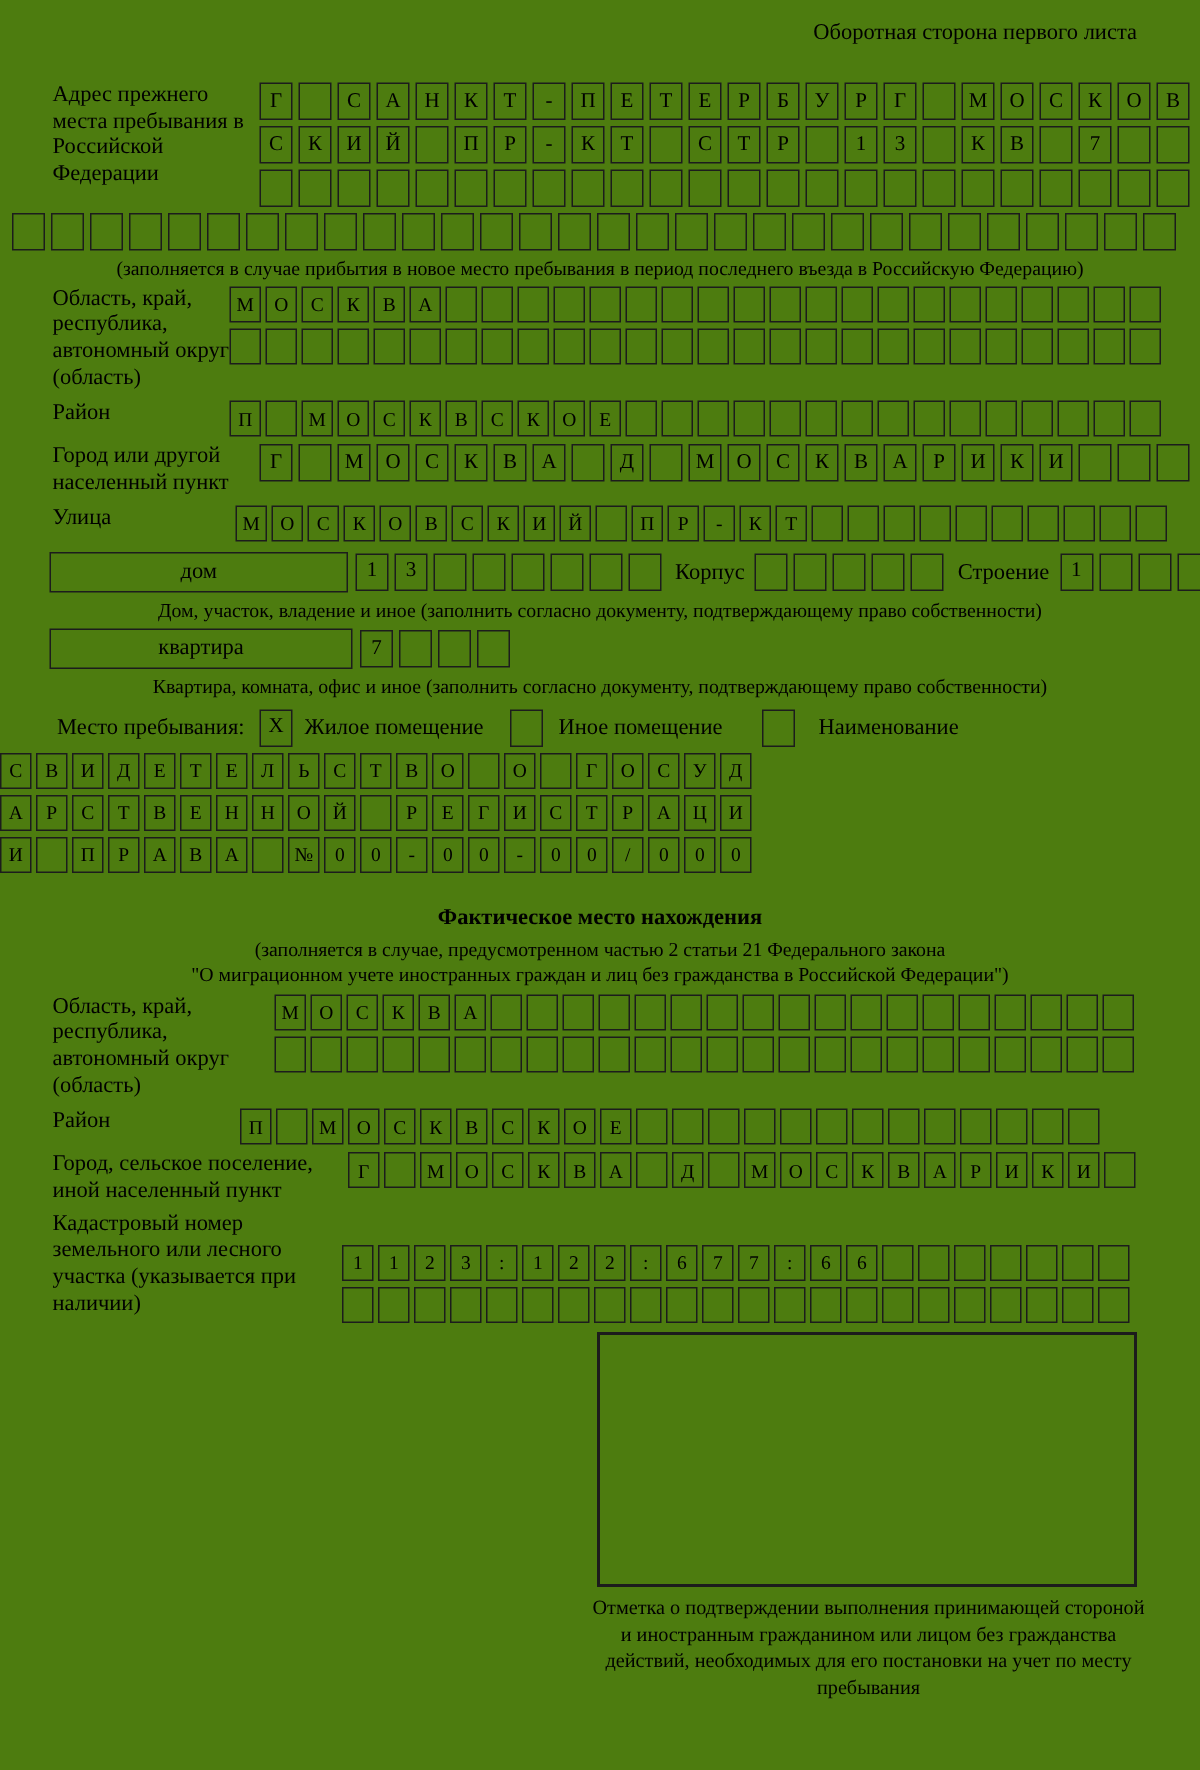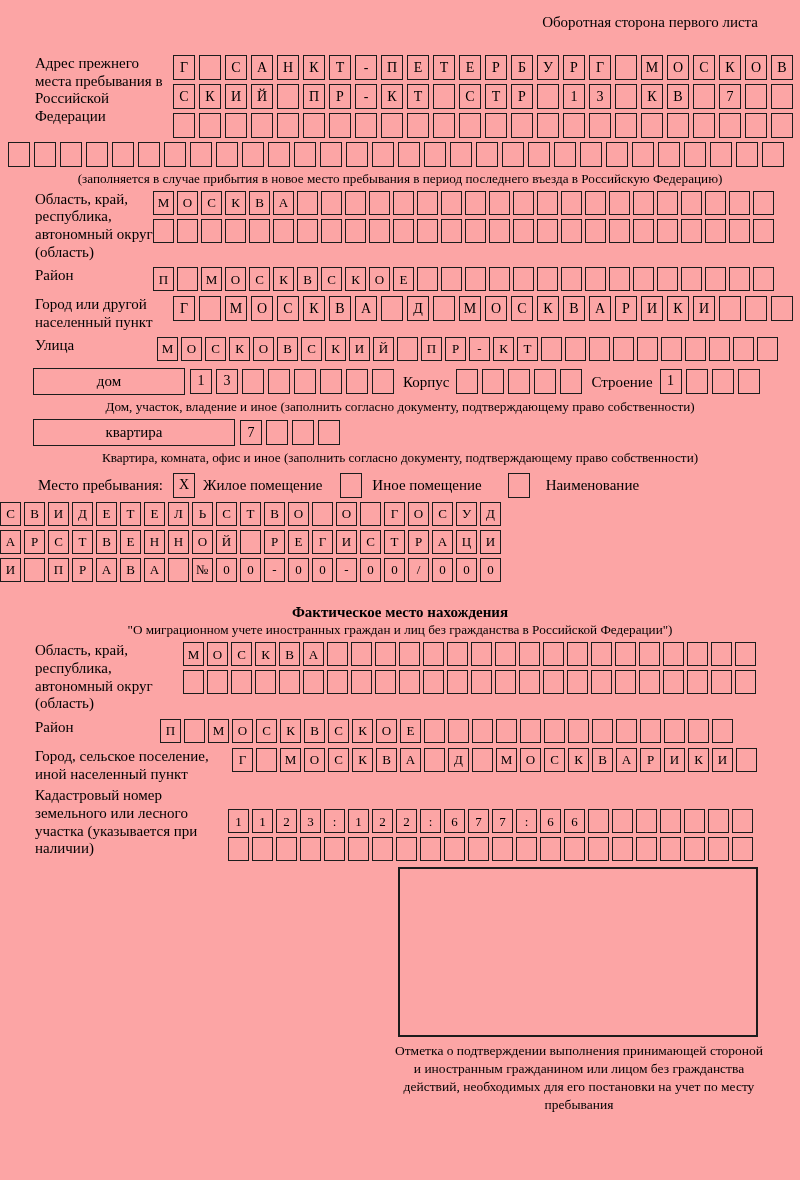--- a/index.html
+++ b/index.html
@@ -1,20 +1,20 @@
 <!DOCTYPE html>
 <html><head>
 <meta charset="utf-8">
 <style>
   html,body { margin:0; padding:0; background:#888; }
   .page {
     position:relative;
     width:800px; height:1180px;
     margin:0 auto;
-    background:#fca5a5;
+    background:#4d7c0f;
     color:#000;
     font-family:"Liberation Serif", serif;
     font-size:15px;
     overflow:hidden;
   }
   .hdr-right { text-align:right; padding:14px 42px 0 0; font-size:15px; }
 
   .field { display:flex; align-items:flex-start;border-radius:15px; }
   .lbl { flex:0 0 auto; box-sizing:border-box; padding-left:35px; line-height:1.18; }
   .lbl-173 { width:173px; }
@@ -347,21 +347,21 @@
         <span class="cell">&nbsp;</span>
         <span class="cell">&nbsp;</span>
         <span class="cell">&nbsp;</span>
         <span class="cell">&nbsp;</span>
         <span class="cell">&nbsp;</span>
         <span class="cell">&nbsp;</span>
       </div>
   </div>
 
   <div class="field mt7 ml33" style="align-items:center;">
-    <div class="widebox" style="width:152px;">дом</div>
+    <div class="widebox" style="width:199px;">дом</div>
     <div style="width:5px;flex:0 0 auto;"></div>
     <div class="cellrow">
         <span class="cell">1</span>
         <span class="cell">3</span>
         <span class="cell">&nbsp;</span>
         <span class="cell">&nbsp;</span>
         <span class="cell">&nbsp;</span>
         <span class="cell">&nbsp;</span>
         <span class="cell">&nbsp;</span>
         <span class="cell">&nbsp;</span>
@@ -480,20 +480,21 @@
           <span class="cell">0</span>
           <span class="cell">/</span>
           <span class="cell">0</span>
           <span class="cell">0</span>
           <span class="cell">0</span>
         </div>
     </div>
   </div>
 
   <div class="sub-title">Фактическое место нахождения</div>
+  <div class="caption">(заполняется в случае, предусмотренном частью 2 статьи 21 Федерального закона</div>
   <div class="caption" style="margin-top:1px;">"О миграционном учете иностранных граждан и лиц без гражданства в Российской Федерации")</div>
 
   <div class="field mt4">
     <div class="lbl lbl-183">Область, край, республика, автономный округ (область)</div>
     <div class="rows">
       <div class="cellrow sm">
           <span class="cell">М</span>
           <span class="cell">О</span>
           <span class="cell">С</span>
           <span class="cell">К</span>

